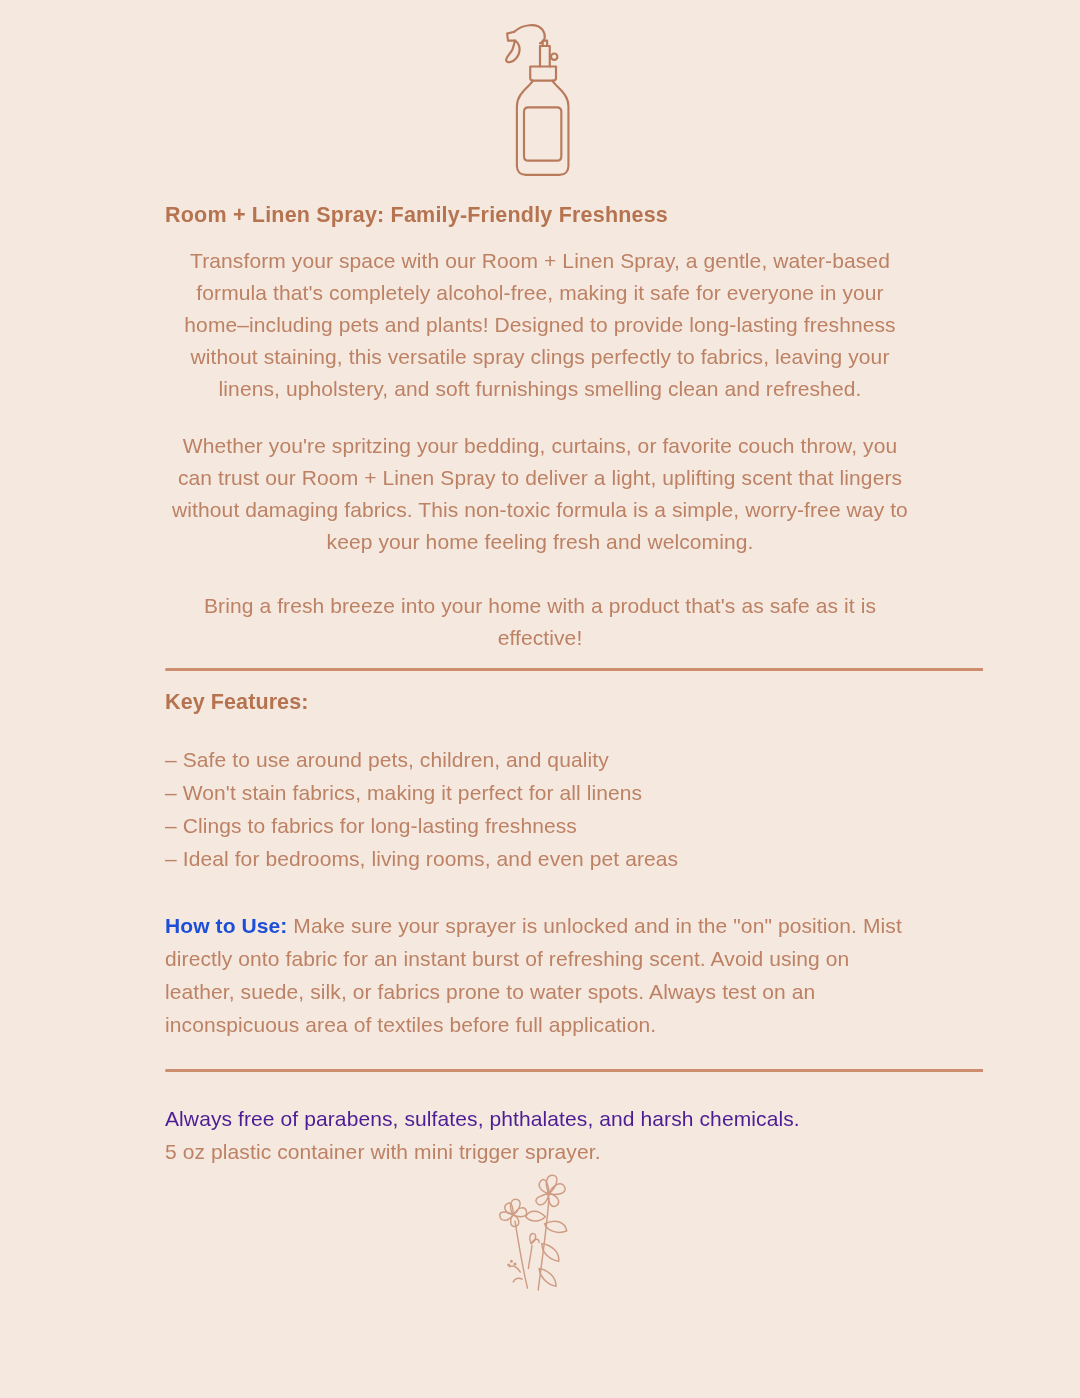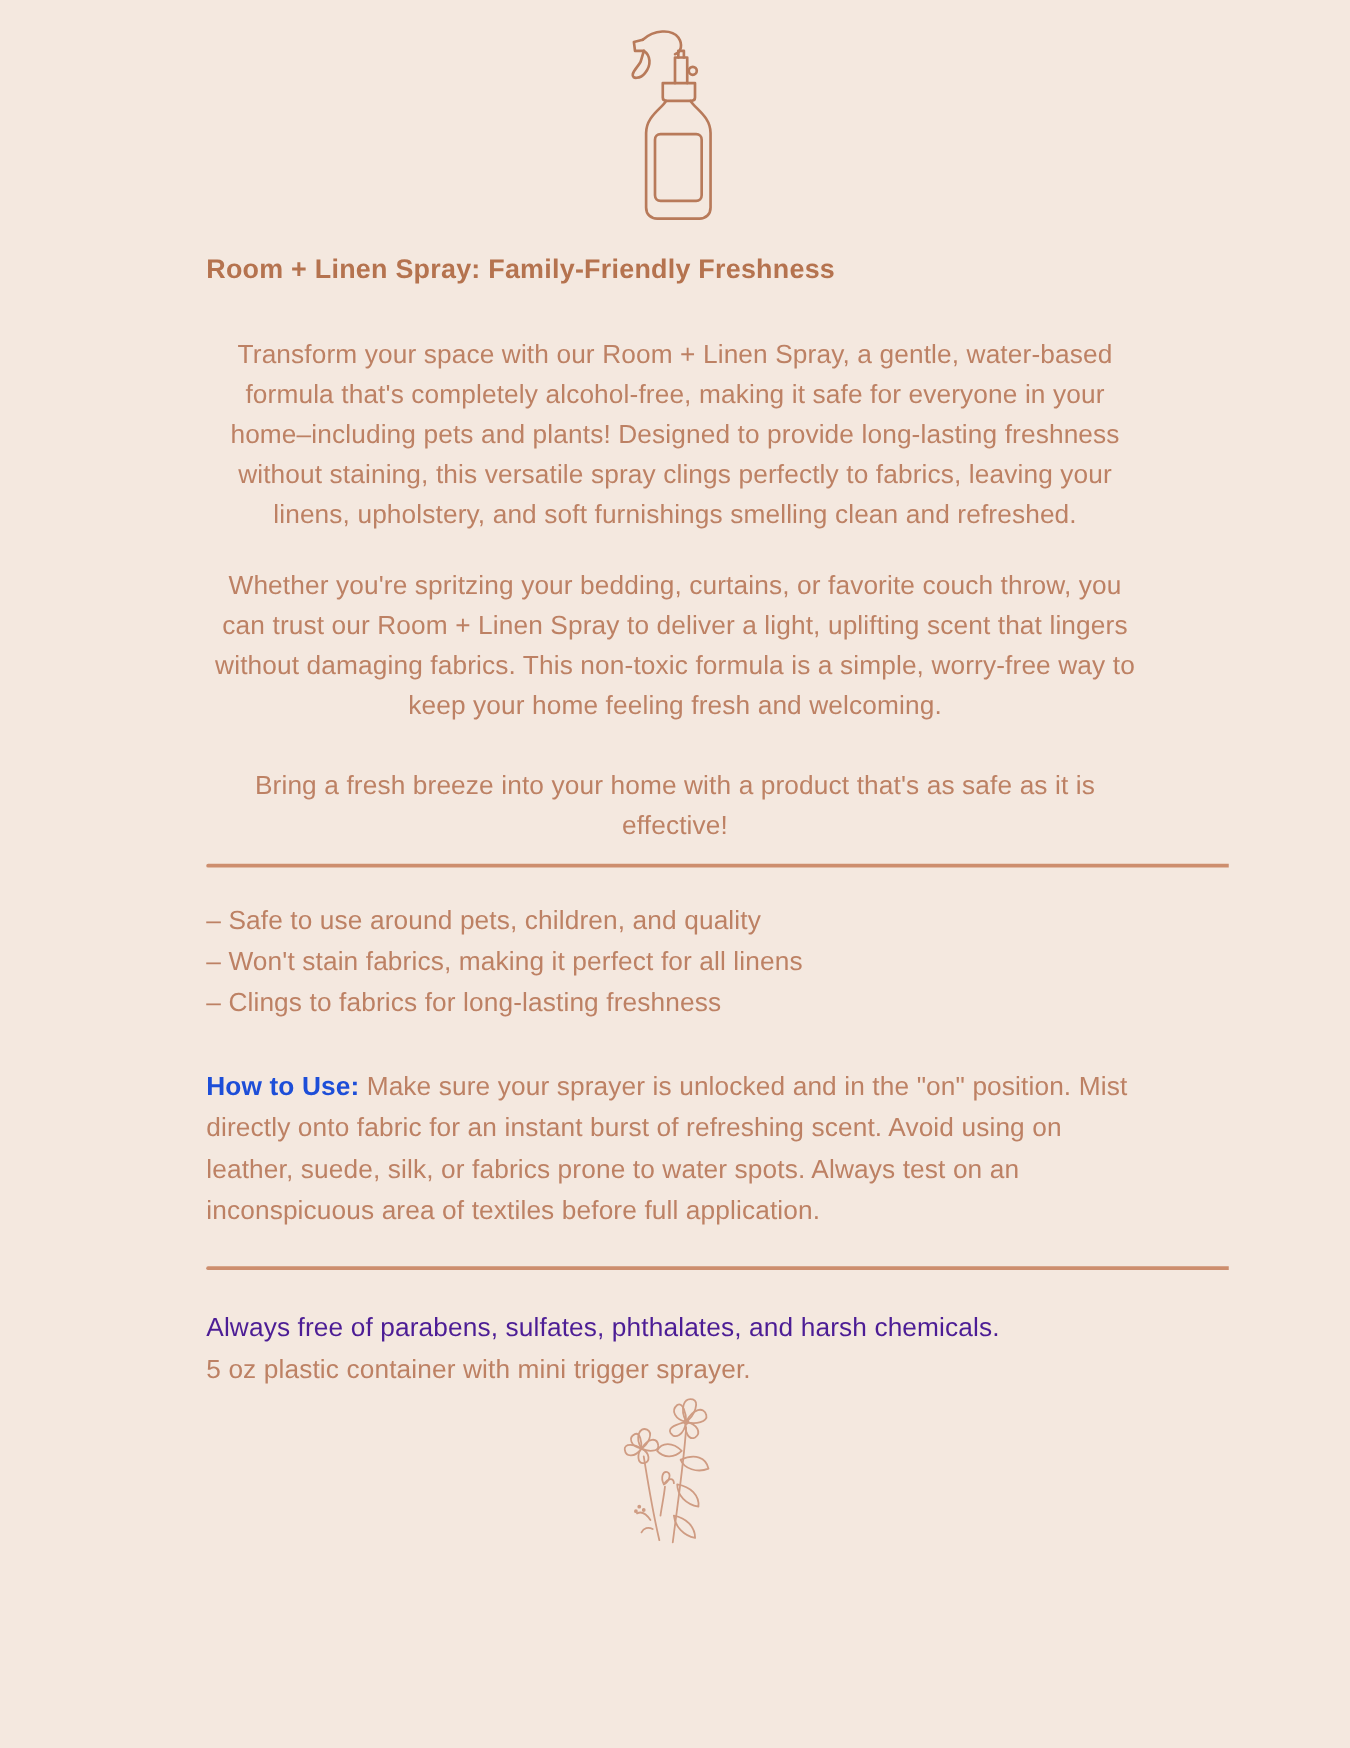--- a/index.html
+++ b/index.html
@@ -18,21 +18,21 @@
   .title {
     margin: 20px 0 0 0;
     font-size: 21.5px;
     line-height: 26px;
     font-weight: 700;
     color: #b5734f;
     letter-spacing: 0.2px;
   }
   p { margin: 0; font-size: 21px; line-height: 32px; letter-spacing: 0.1px; }
   .centered { text-align: center; }
-  .p1 { margin-top: 40px; }
+  .p1 { margin-top: 17px; }
   .p2 { margin-top: 25px; }
   .tagline { margin-top: 32px; }
   .divider {
     width: 862px;
     height: 3px;
     background: #cd8e6e;
     margin: 14px auto 0 auto;
     border-radius: 2px;
   }
   .divider.second { margin-top: 28px; }
@@ -83,25 +83,27 @@
     </div>
 
     <h1 class="title">Room + Linen Spray: Family-Friendly Freshness</h1>
 
     <p class="centered p1">Transform your space with our Room + Linen Spray, a gentle, water-based formula that's completely alcohol-free, making it safe for everyone in your home–including pets and plants! Designed to provide long-lasting freshness without staining, this versatile spray clings perfectly to fabrics, leaving your linens, upholstery, and soft furnishings smelling clean and refreshed.</p>
     <p class="centered p2">Whether you're spritzing your bedding, curtains, or favorite couch throw, you can trust our Room + Linen Spray to deliver a light, uplifting scent that lingers without damaging fabrics. This non-toxic formula is a simple, worry-free way to keep your home feeling fresh and welcoming.</p>
     <p class="centered tagline">Bring a fresh breeze into your home with a product that's as safe as it is effective!</p>
 
     <div class="divider"></div>
 
+    <p class="kf-heading">Key Features:</p>
 
     <div class="bullets">
       <p>– Safe to use around pets, children, and quality</p>
       <p>– Won't stain fabrics, making it perfect for all linens</p>
       <p>– Clings to fabrics for long-lasting freshness</p>
+      <p>– Ideal for bedrooms, living rooms, and even pet areas</p>
     </div>
 
     <p class="howto"><span class="bold-lead">How to Use:</span><span>Make sure your sprayer is unlocked and in the "on" position. Mist directly onto fabric for an instant burst of refreshing scent. Avoid using on leather, suede, silk, or fabrics prone to water spots. Always test on an inconspicuous area of textiles before full application.</span></p>
 
     <div class="divider second"></div>
 
     <div class="footer-block">
       <p class="footer-bold">Always free of parabens, sulfates, phthalates, and harsh chemicals.</p>
       <p>5 oz plastic container with mini trigger sprayer.</p>
     </div>

